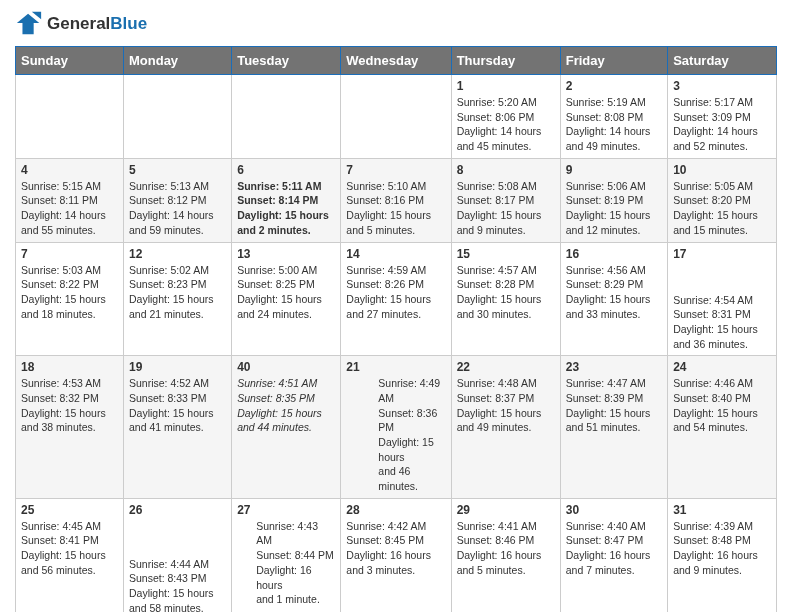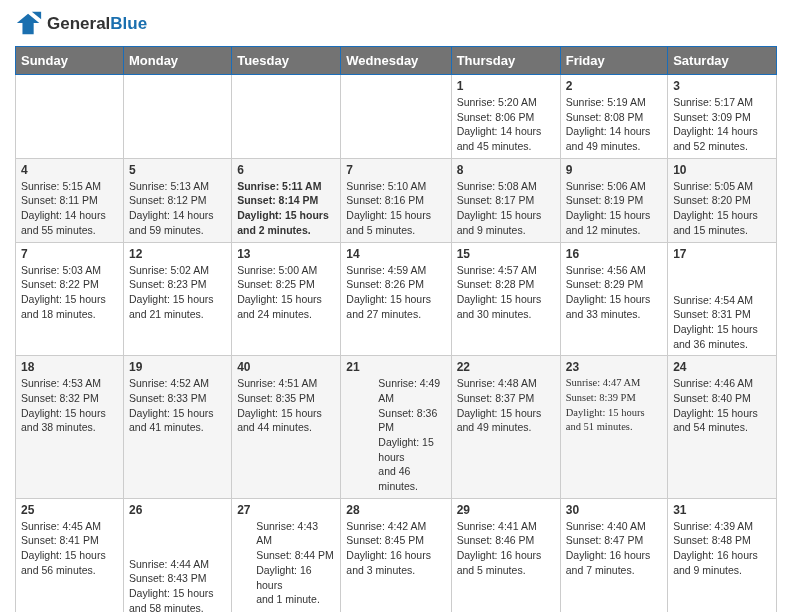--- a/index.html
+++ b/index.html
@@ -250,42 +250,42 @@
         </td>
         <td>
           <div class="day-number">19</div>
           <div class="day-info" style="white-space: pre-line;">Sunrise: 4:52 AM
 Sunset: 8:33 PM
 Daylight: 15 hours
 and 41 minutes.</div>
         </td>
         <td>
           <div class="day-number">40</div>
-          <div class="day-info" style="white-space: pre-line;">Sunrise: 4:51 AM
+          <div class="day-info" style="white-space: pre-line; font-style: italic;">Sunrise: 4:51 AM
 Sunset: 8:35 PM
 Daylight: 15 hours
 and 44 minutes.</div>
         </td>
         <td>
           <div class="day-number">21</div>
           <div class="day-info" style="white-space: pre-line; margin-left: 32px;">Sunrise: 4:49 AM
 Sunset: 8:36 PM
 Daylight: 15 hours
 and 46 minutes.</div>
         </td>
         <td>
           <div class="day-number">22</div>
           <div class="day-info" style="white-space: pre-line;">Sunrise: 4:48 AM
 Sunset: 8:37 PM
 Daylight: 15 hours
 and 49 minutes.</div>
         </td>
         <td>
           <div class="day-number">23</div>
-          <div class="day-info" style="white-space: pre-line; font-family: Liberation Serif, serif;">Sunrise: 4:47 AM
+          <div class="day-info" style="white-space: pre-line;">Sunrise: 4:47 AM
 Sunset: 8:39 PM
 Daylight: 15 hours
 and 51 minutes.</div>
         </td>
         <td>
           <div class="day-number">24</div>
           <div class="day-info" style="white-space: pre-line;">Sunrise: 4:46 AM
 Sunset: 8:40 PM
 Daylight: 15 hours
 and 54 minutes.</div>

